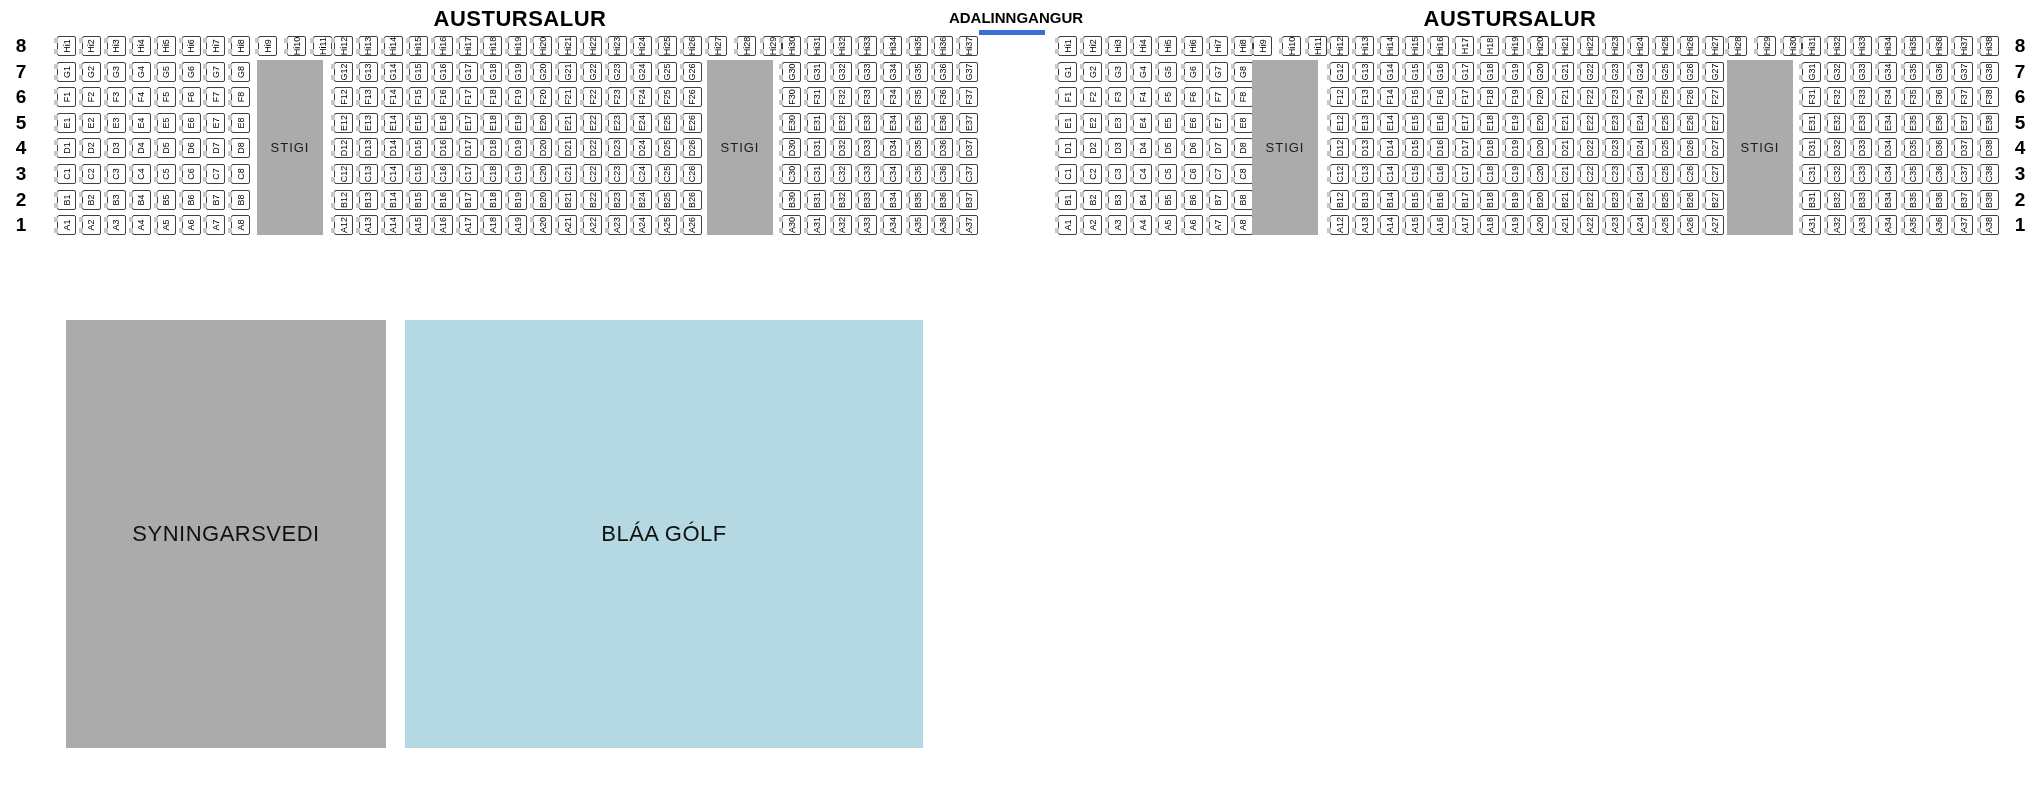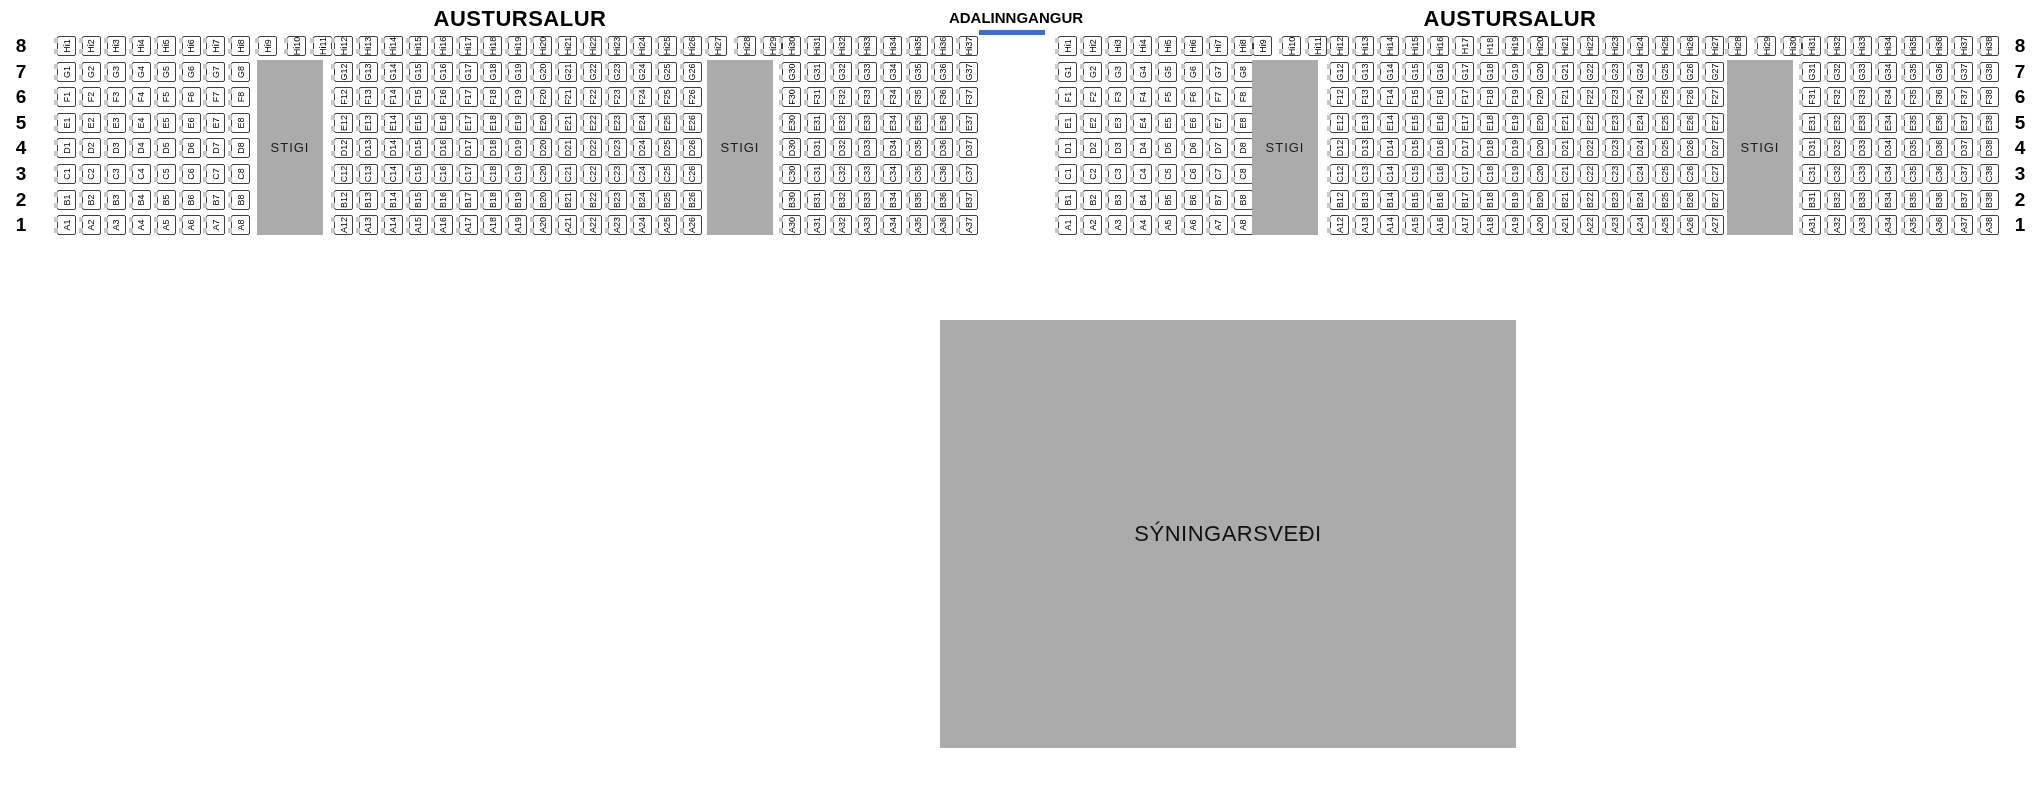--- a/index.html
+++ b/index.html
@@ -1632,17 +1632,20 @@
       <div class="row-num left" style="top: 138.4px;">4</div>
       <div class="row-num right" style="top: 138.4px;">4</div>
       <div class="row-num left" style="top: 164px;">3</div>
       <div class="row-num right" style="top: 164px;">3</div>
       <div class="row-num left" style="top: 189.6px;">2</div>
       <div class="row-num right" style="top: 189.6px;">2</div>
       <div class="row-num left" style="top: 215.2px;">1</div>
       <div class="row-num right" style="top: 215.2px;">1</div>
     </div>
 
-  <div class="floor gray" id="floor-c">
-    <span class="floor-label">SÝNINGARSVEÐI</span>
+  <div class="floor gray" id="floor-a">
+    <span class="floor-label">SYNINGARSVEDI</span>
+  </div>
+  <div class="floor blue" id="floor-b">
+    <span class="floor-label">BLÁA GÓLF</span>
   </div>
 
 </div>
 
 </body></html>

